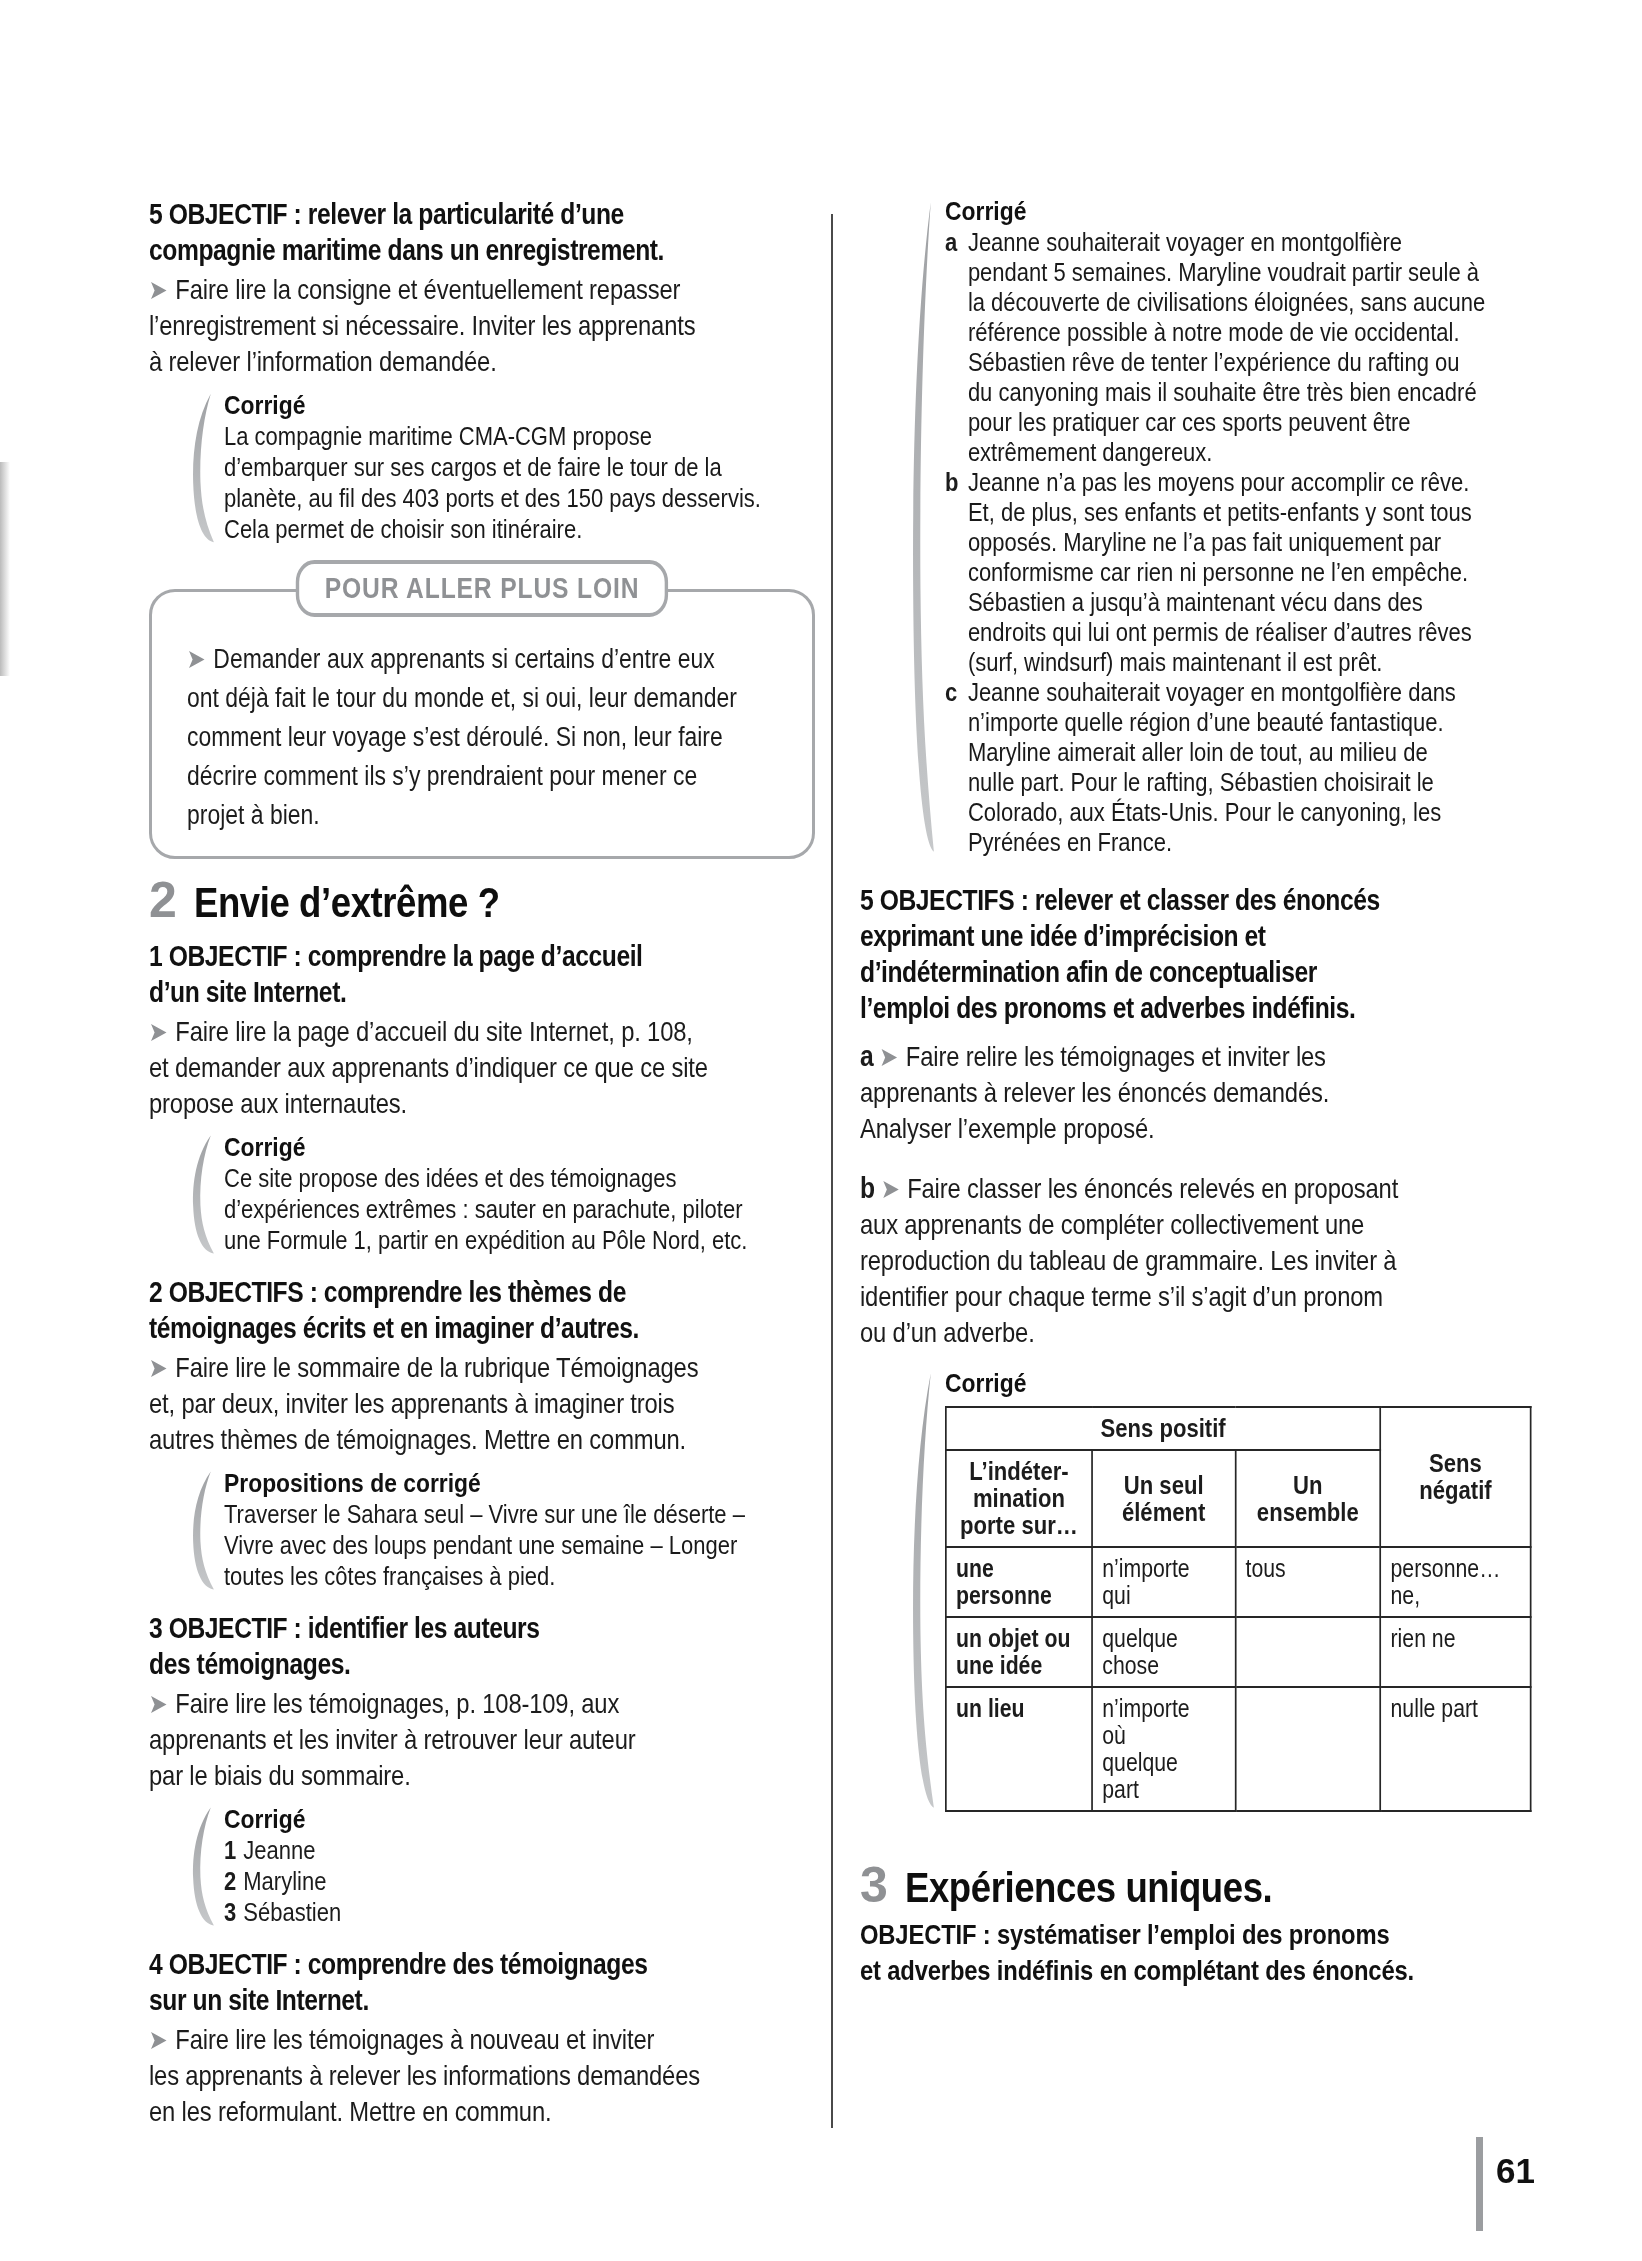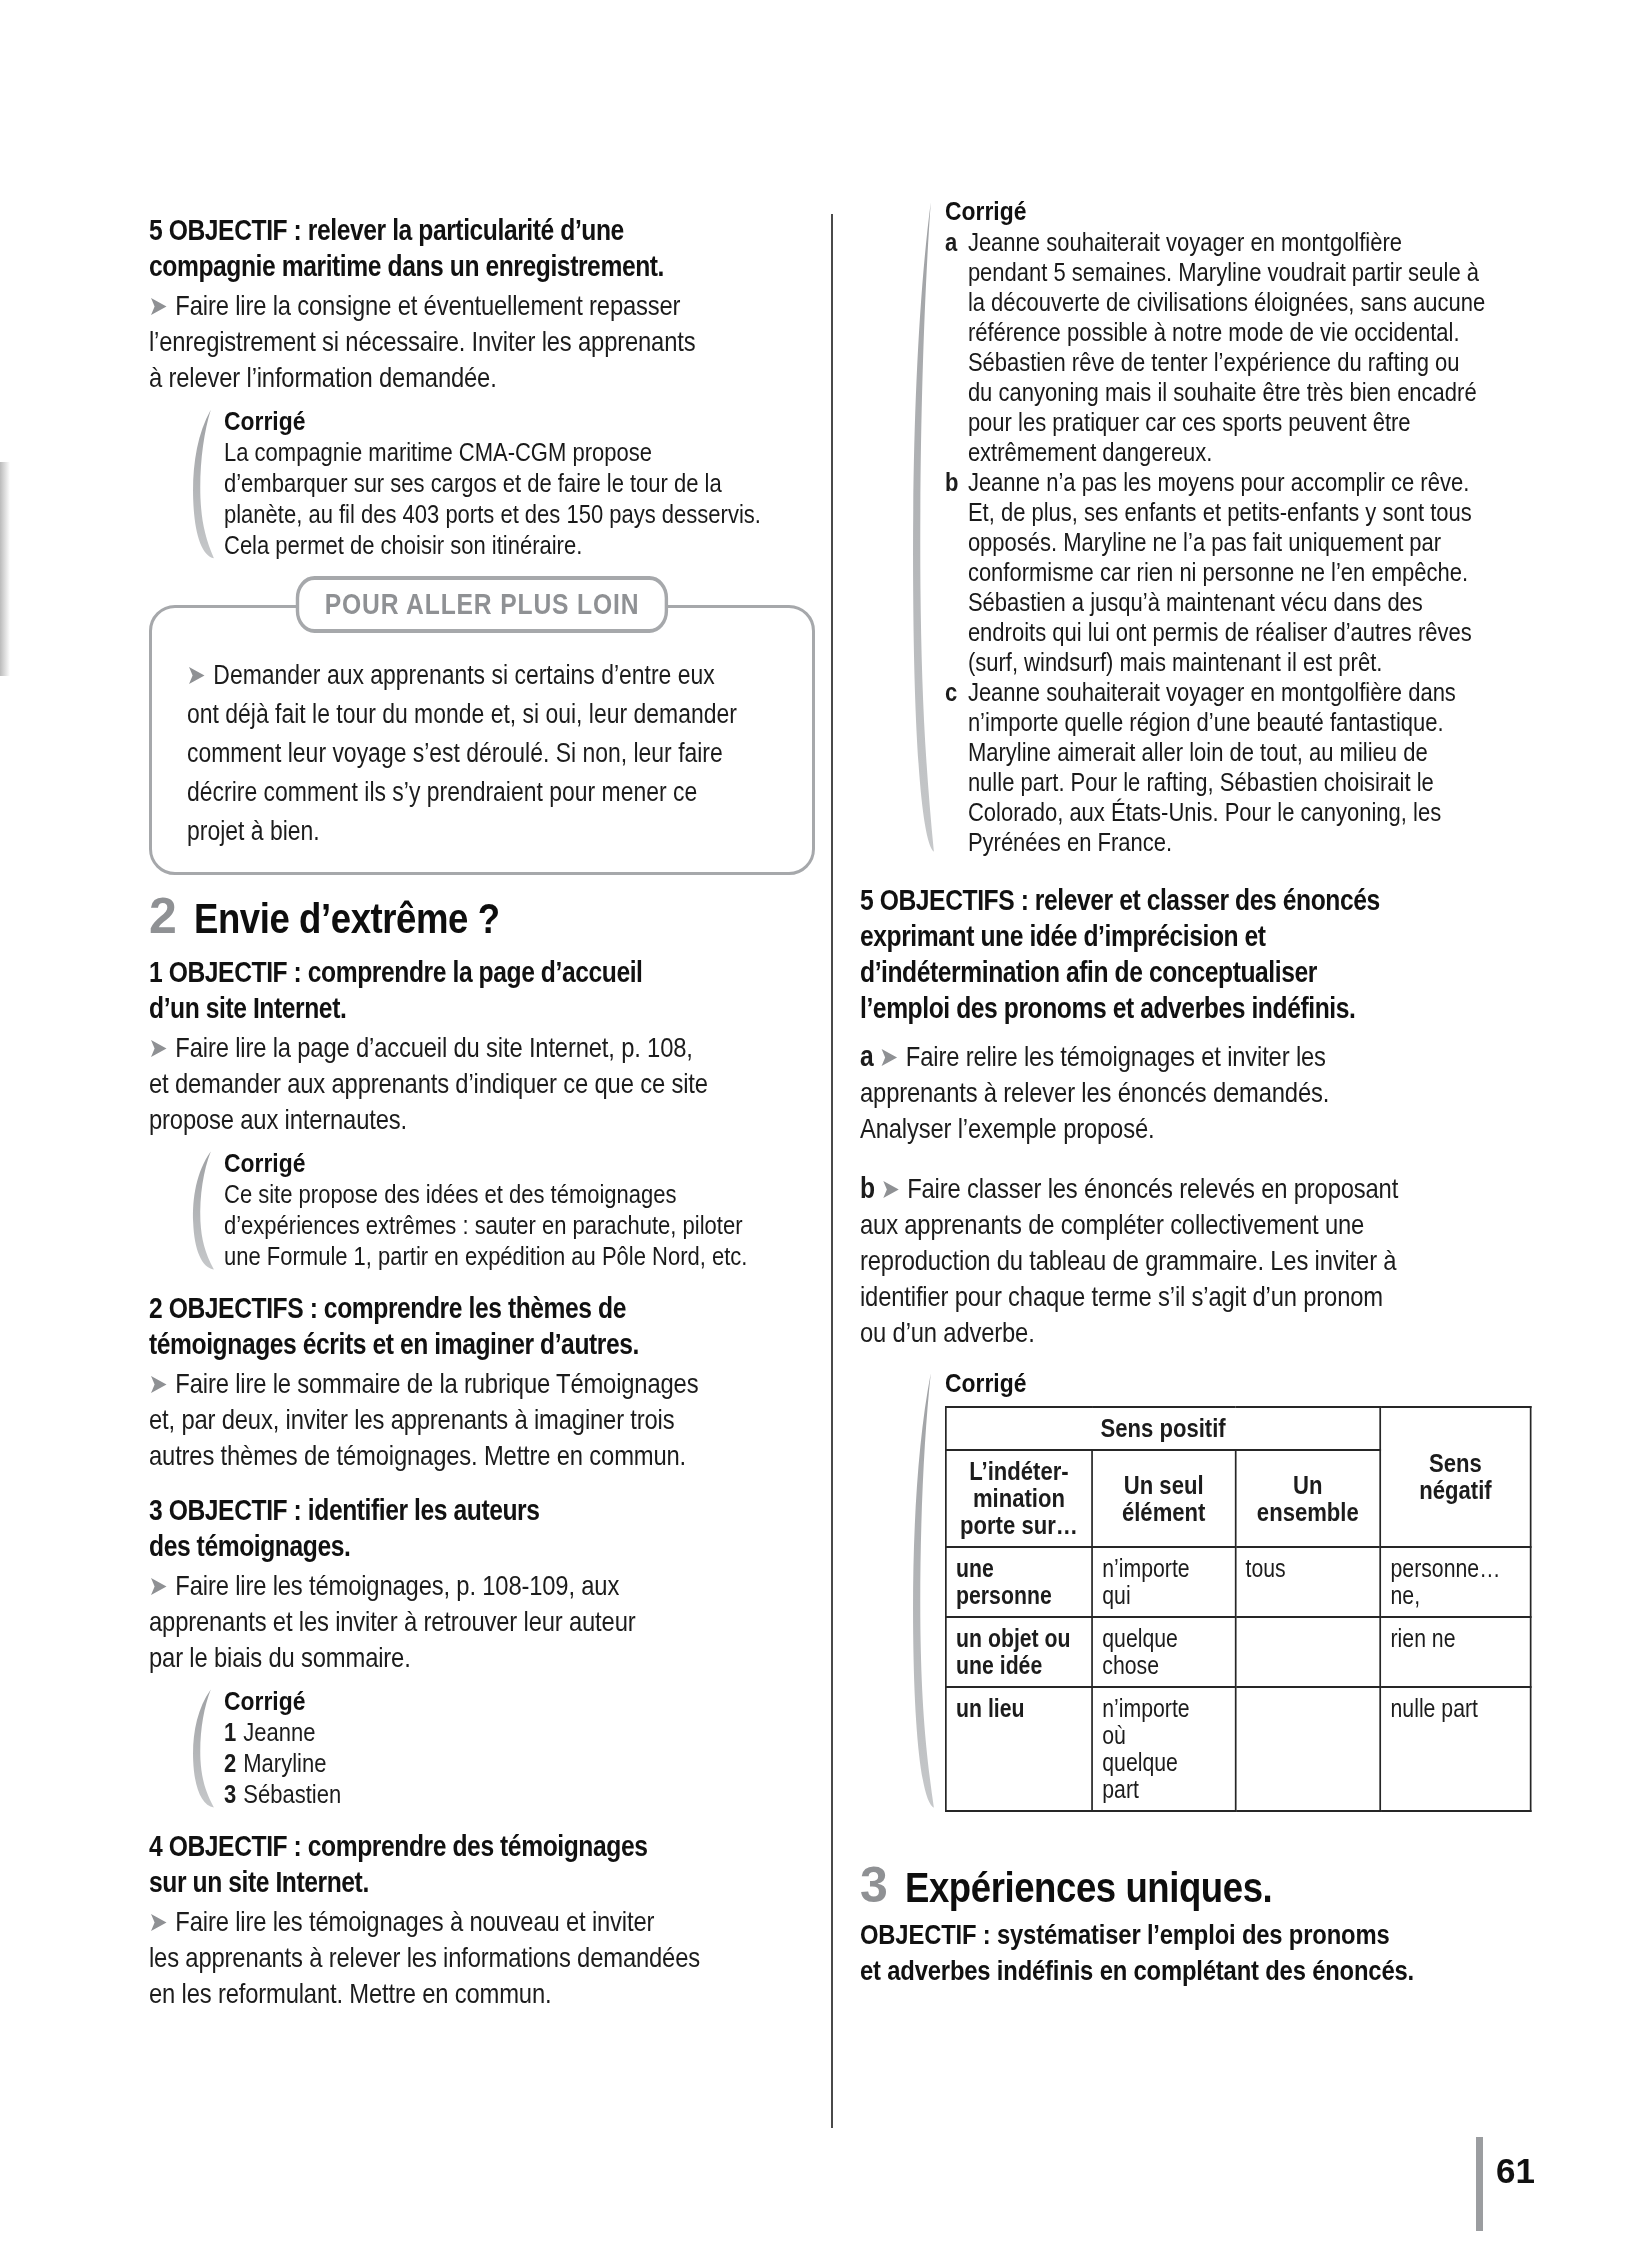--- a/index.html
+++ b/index.html
@@ -6,21 +6,21 @@
   .page {
     position:relative; width:1643px; height:2261px; background:#ffffff;
     font-family:"Liberation Sans", sans-serif; color:#1c1c1c; overflow:hidden;
   }
   
   .cx   { transform:scaleX(0.85); transform-origin:0 0; width:117.6%; }
   .cx88 { transform:scaleX(0.88); transform-origin:0 0; width:113.6%; }
   .cxc  { display:inline-block; transform:scaleX(0.85); transform-origin:50% 50%; white-space:nowrap; }
 
   .col { position:absolute; top:196px; }
-  .col-left  { left:149px;  width:666px;margin-top:16px; }
+  .col-left  { left:149px;  width:666px; }
   .col-right { left:860px; width:672px; }
 
   .divider { position:absolute; left:831px; top:214px; width:1.5px; height:1914px; background:#4a4a4a; }
   .edge-shade { position:absolute; left:0; top:462px; width:10px; height:214px;
     background:linear-gradient(to right, rgba(60,60,60,0.35), rgba(60,60,60,0)); }
 
   .obj { font-weight:bold; color:#111; font-size:29px; line-height:36px;
          white-space:pre-line; margin:18px 0 0 0; letter-spacing:-0.5px; }
   .obj.first { margin-top:0; }
 
@@ -152,20 +152,31 @@
     </div>
 
     <div class="obj cx">2 OBJECTIFS : comprendre les thèmes de
 témoignages écrits et en imaginer d’autres.</div>
     <p class="body-p cx"><svg class="arr" viewBox="0 0 60 60">
           <polygon points="4,6 56,30 4,54 16,30"></polygon>
         </svg><span class="ptext">Faire lire le sommaire de la rubrique Témoignages
 et, par deux, inviter les apprenants à imaginer trois
 autres thèmes de témoignages. Mettre en commun.</span></p>
 
+    <div class="corrige">
+      <svg class="paren" viewBox="0 0 56 400" preserveAspectRatio="none">
+          <path fill="url(#pg)" d="M44 2 C16 70 8 160 10 240 C12 330 26 392 50 398 C32 340 26 296 24 236 C22 150 30 64 44 2 Z"></path>
+        </svg>
+      <div class="cx88">
+        <div class="c-title">Propositions de corrigé</div>
+        <div class="c-text">Traverser le Sahara seul – Vivre sur une île déserte –
+Vivre avec des loups pendant une semaine – Longer
+toutes les côtes françaises à pied.</div>
+      </div>
+    </div>
 
     <div class="obj cx">3 OBJECTIF : identifier les auteurs
 des témoignages.</div>
     <p class="body-p cx"><svg class="arr" viewBox="0 0 60 60">
           <polygon points="4,6 56,30 4,54 16,30"></polygon>
         </svg><span class="ptext">Faire lire les témoignages, p. 108-109, aux
 apprenants et les inviter à retrouver leur auteur
 par le biais du sommaire.</span></p>
 
     <div class="corrige">

